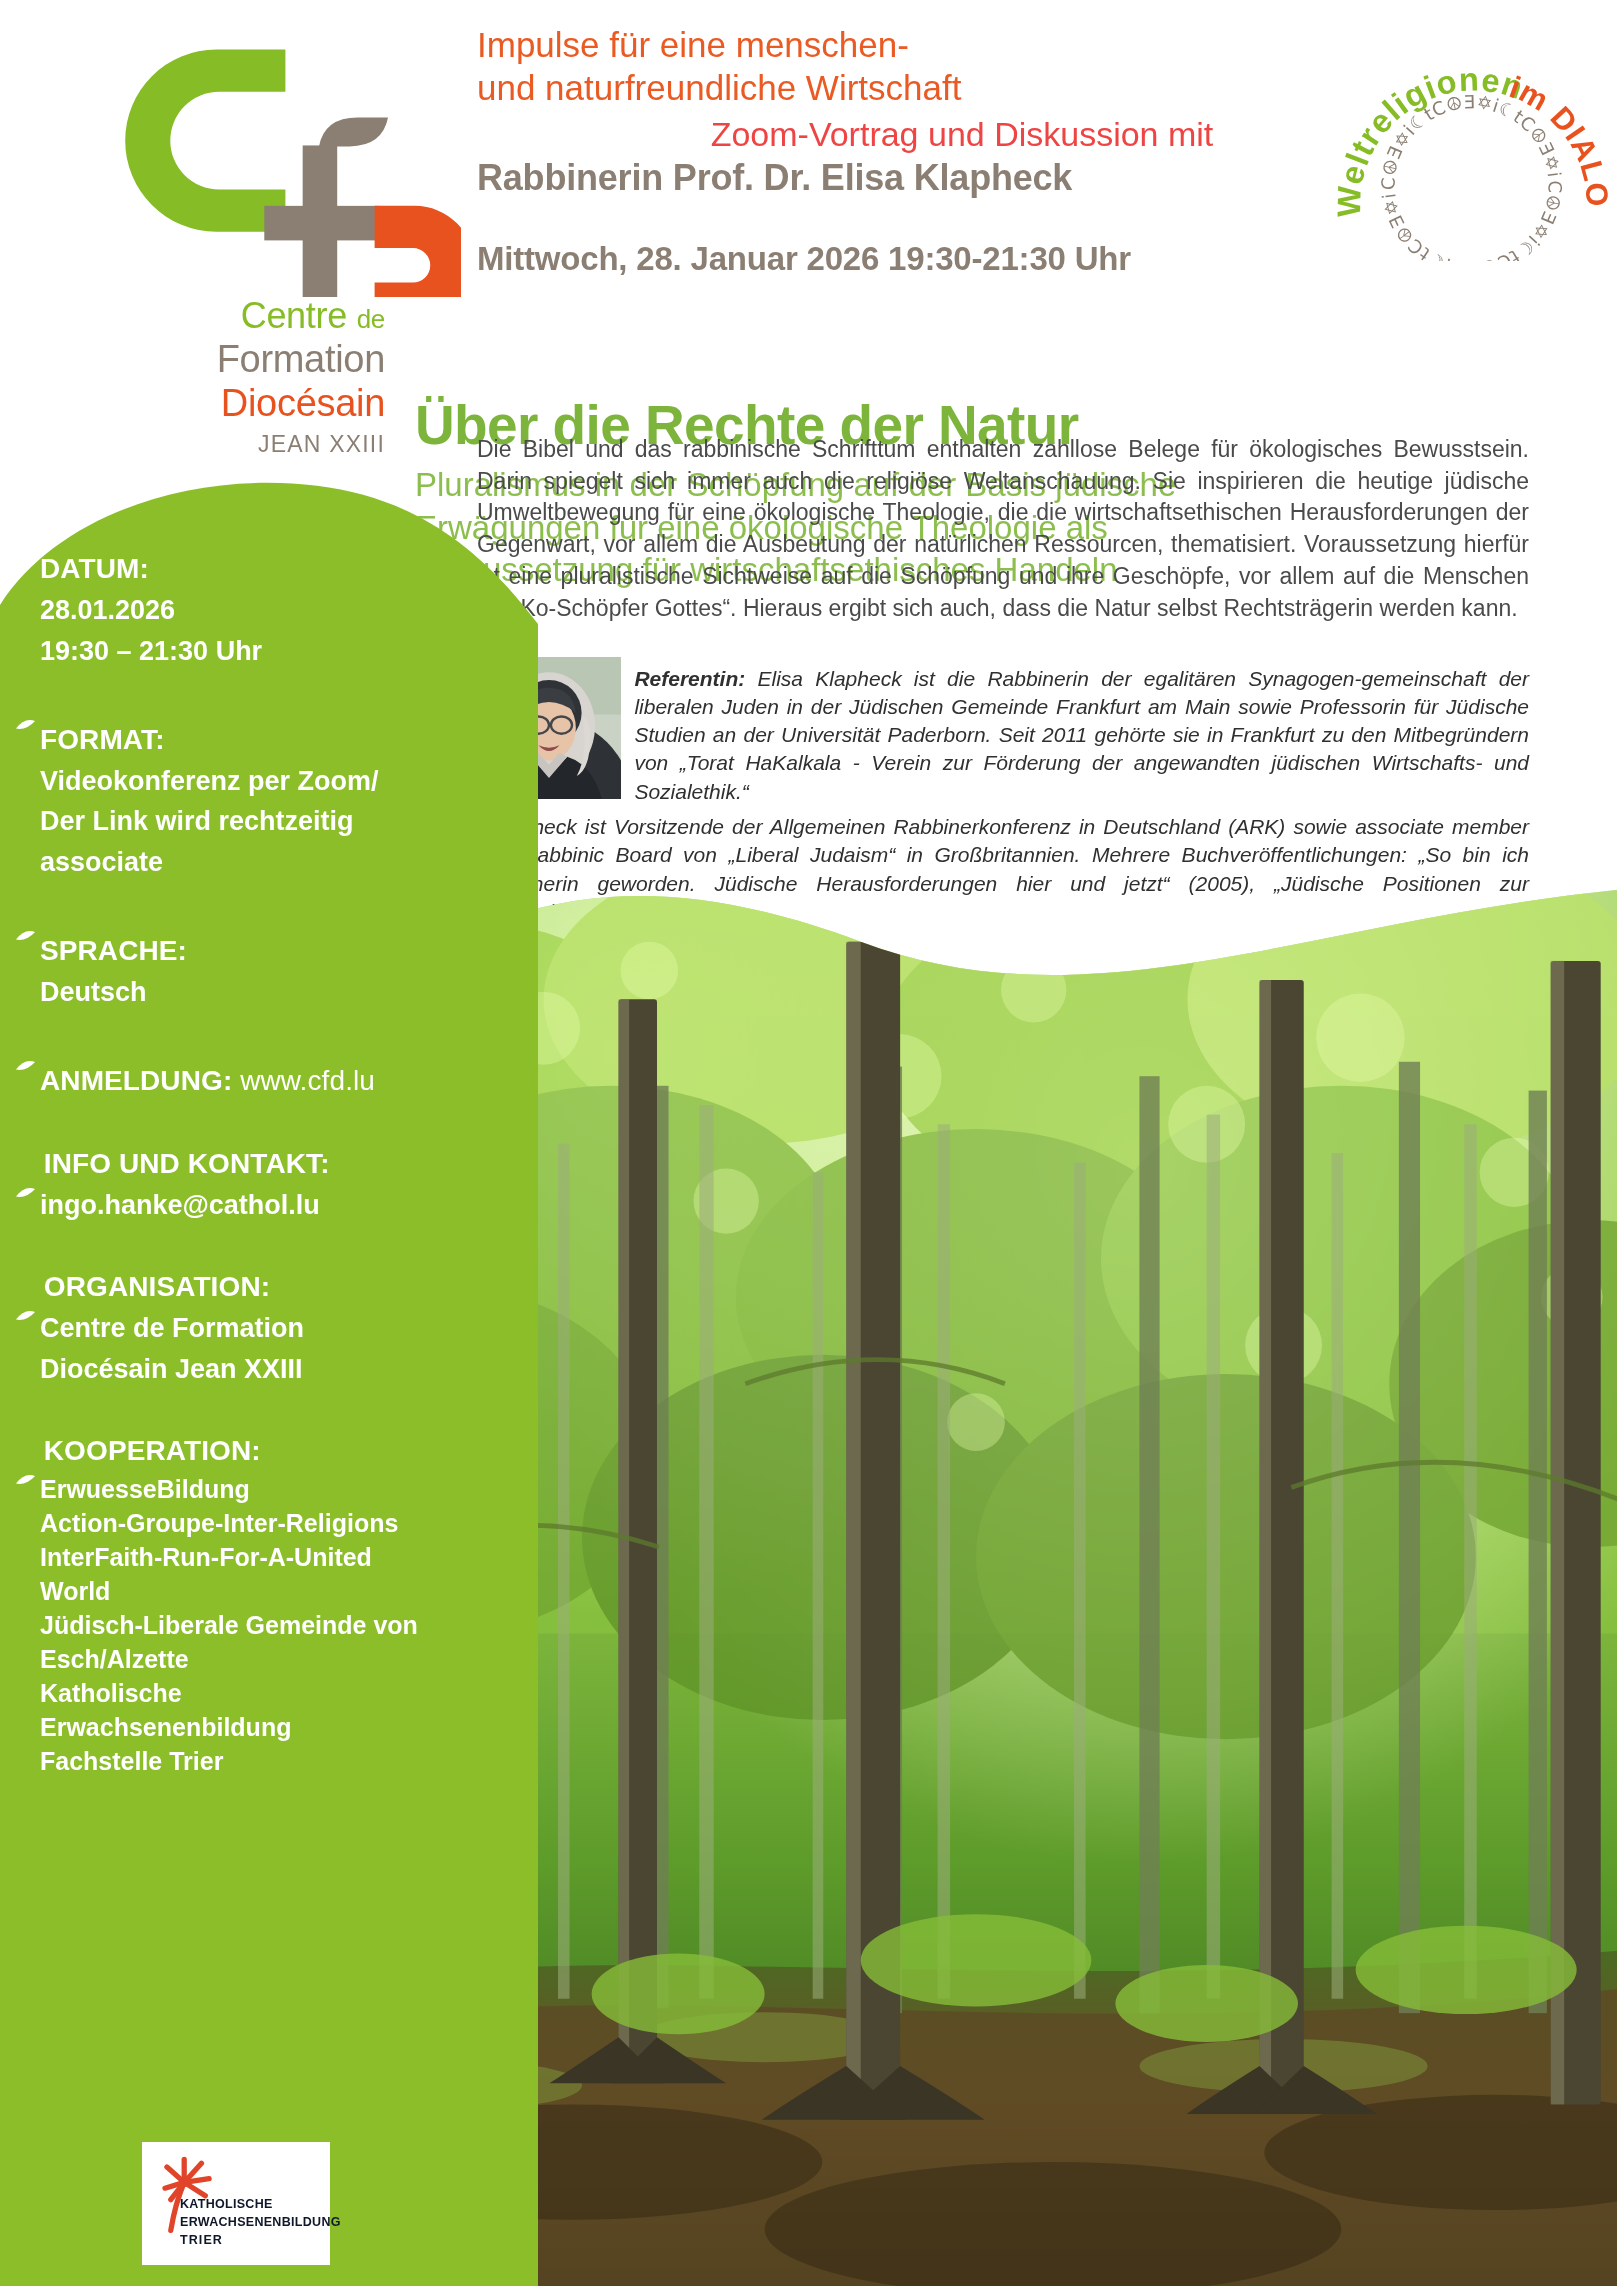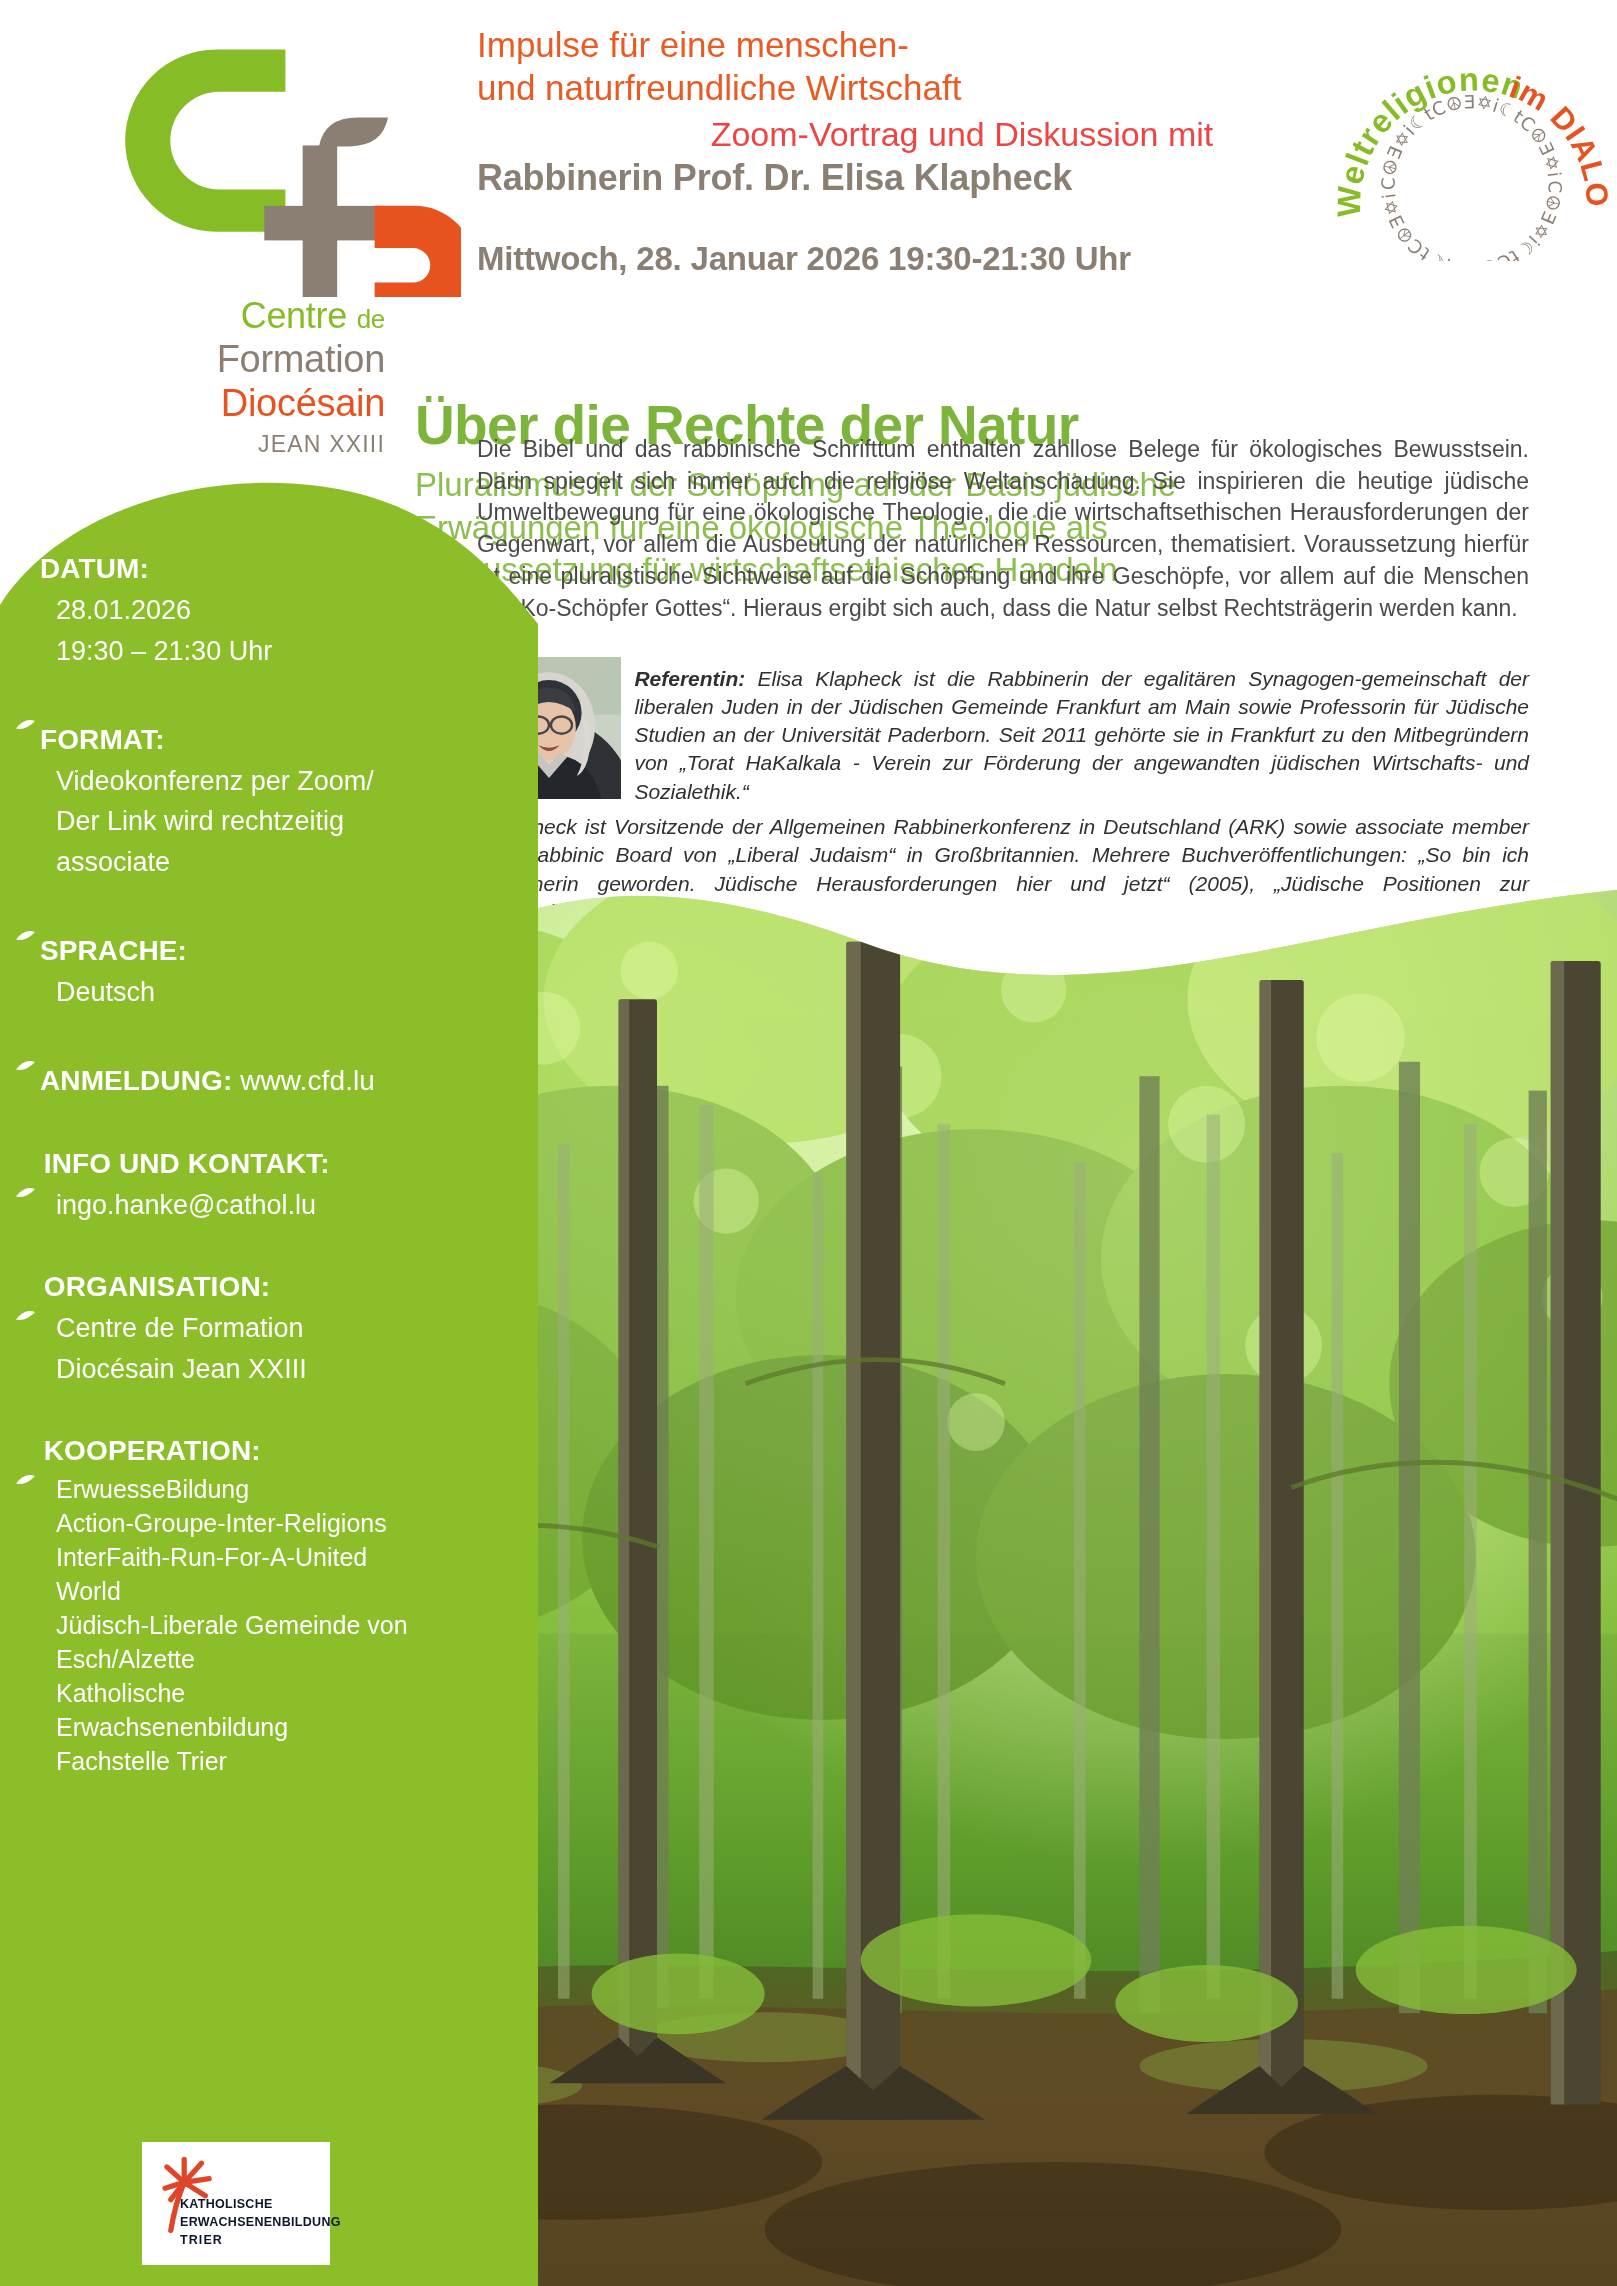--- a/index.html
+++ b/index.html
@@ -45,21 +45,21 @@
   #bio1 { color:#303030; font-size:21px; line-height:1.34; font-style:italic; text-align:justify;margin-top:12px; }
   #bio1 b { font-style:italic; }
   #bio2 { clear:both; color:#303030; font-size:21px; line-height:1.34;
           font-style:italic; text-align:justify; padding-top:7.7px; text-indent:13.4px;}
 
   
   #greenpanel { position:absolute; left:0; top:480px; width:538px; height:1806px; }
   #sidebar { position:absolute; left:40px; top:548px; width:384px; color:#fff; }
   .sb-block { position:relative; margin-bottom:5.8px; }
   .sb-head { font-size:28px; font-weight:bold; letter-spacing:0.1px; line-height:1.5; }
-  .sb-line { font-size:27px; font-weight:400; line-height:1.5;margin-left:16px; }
+  .sb-line { font-size:27px; font-weight:700; line-height:1.5; }
   .dash { position:absolute; left:-25px; width:21px; height:12.5px; }
   .dash svg{display:block;}
   .gap-l { height:42px; }
   .gap-m { height:35px; }
 
   
   #keb { position:absolute; left:142px; top:2142px; width:188px; height:123px; background:#fff; }
   .keb-txt { position:absolute; left:38px; top:54px; color:#0f172a;
              font-size:12.5px; font-weight:bold; letter-spacing:0.3px; line-height:1.42;}
   .keb-txt .t3{ font-size:12.5px; letter-spacing:1.1px;}

